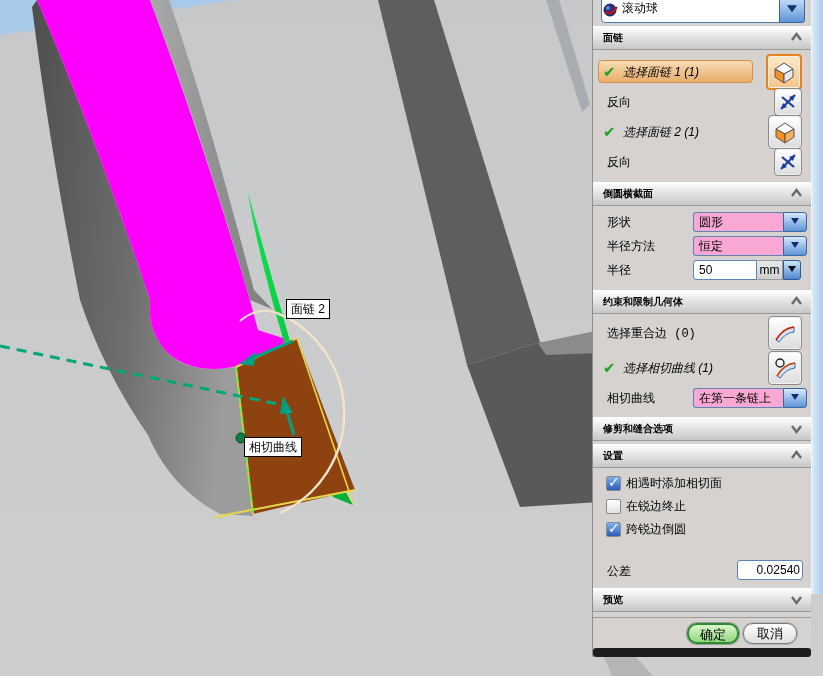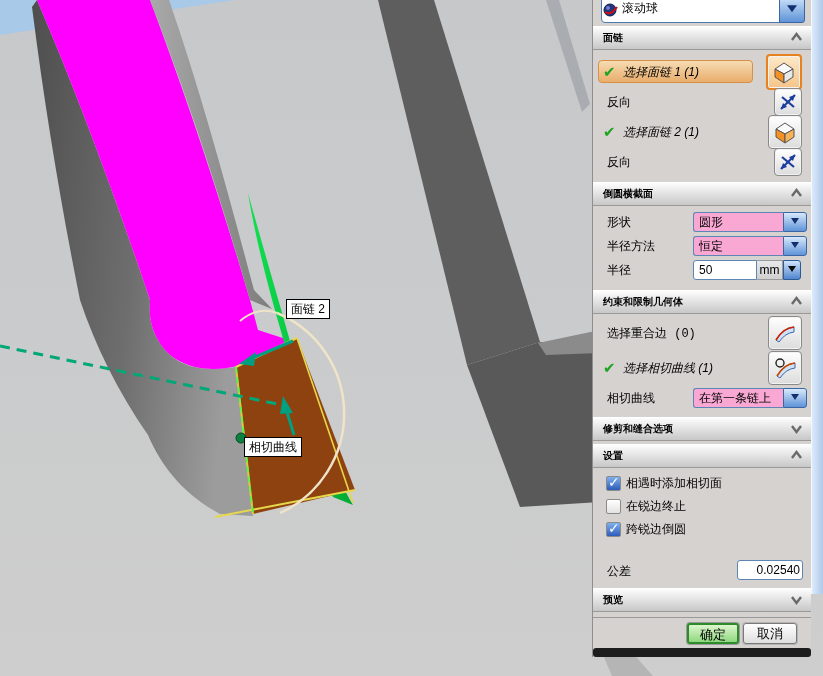--- a/index.html
+++ b/index.html
@@ -49,21 +49,21 @@
     border:4px solid transparent;border-top:6px solid #0a0a0a;}
   .cb-row{position:relative;height:23px;}
   .cb{position:absolute;left:13px;top:3px;width:15px;height:15px;border:1px solid #8a8a8a;
     border-radius:2px;box-sizing:border-box;}
   .cb.on{background:linear-gradient(#7fb0ef,#2c5cb8);}
   .cb.on::after{content:"✓";position:absolute;left:1px;top:-3px;color:#fff;font-size:14px;font-weight:bold;}
   .cb.off{background:linear-gradient(#ffffff,#e2e2e2);}
   .cb-lbl{position:absolute;left:33px;top:2px;}
   .btnbar{position:relative;height:22px;border-top:1px solid #9a9a9a;margin-top:5px;padding-top:5px;}
   .btn{position:absolute;top:5px;height:21px;line-height:19px;text-align:center;font-size:13px;
-    border-radius:3px;box-sizing:border-box;}
+    border-radius:10px;box-sizing:border-box;}
   .btn-ok{left:94px;width:52px;background:linear-gradient(#ddf6cd,#8fd87f);border:2px solid #2d8a2d;
     box-shadow:0 0 0 1px #9a9a9a;}
   .btn-cancel{left:150px;width:54px;background:linear-gradient(#ffffff,#dedede);border:1px solid #7a7a7a;
     box-shadow:0 0 0 1px #b5b5b5;}
   .shadowbar{height:9px;background:#1d1d1d;border-radius:3px;margin-top:3px;}
   .dd-cut{position:relative;height:24px;}
   .dd-cut .bigdd{position:absolute;left:8px;top:-6px;height:27px;width:184px;background:#fff;
     border:1px solid #4a7ab0;border-radius:0 0 4px 4px;display:flex;align-items:center;}
   .bigdd .txt{padding-left:4px;}
   .bigdd-btn{position:absolute;left:186px;top:-6px;width:24px;height:27px;

